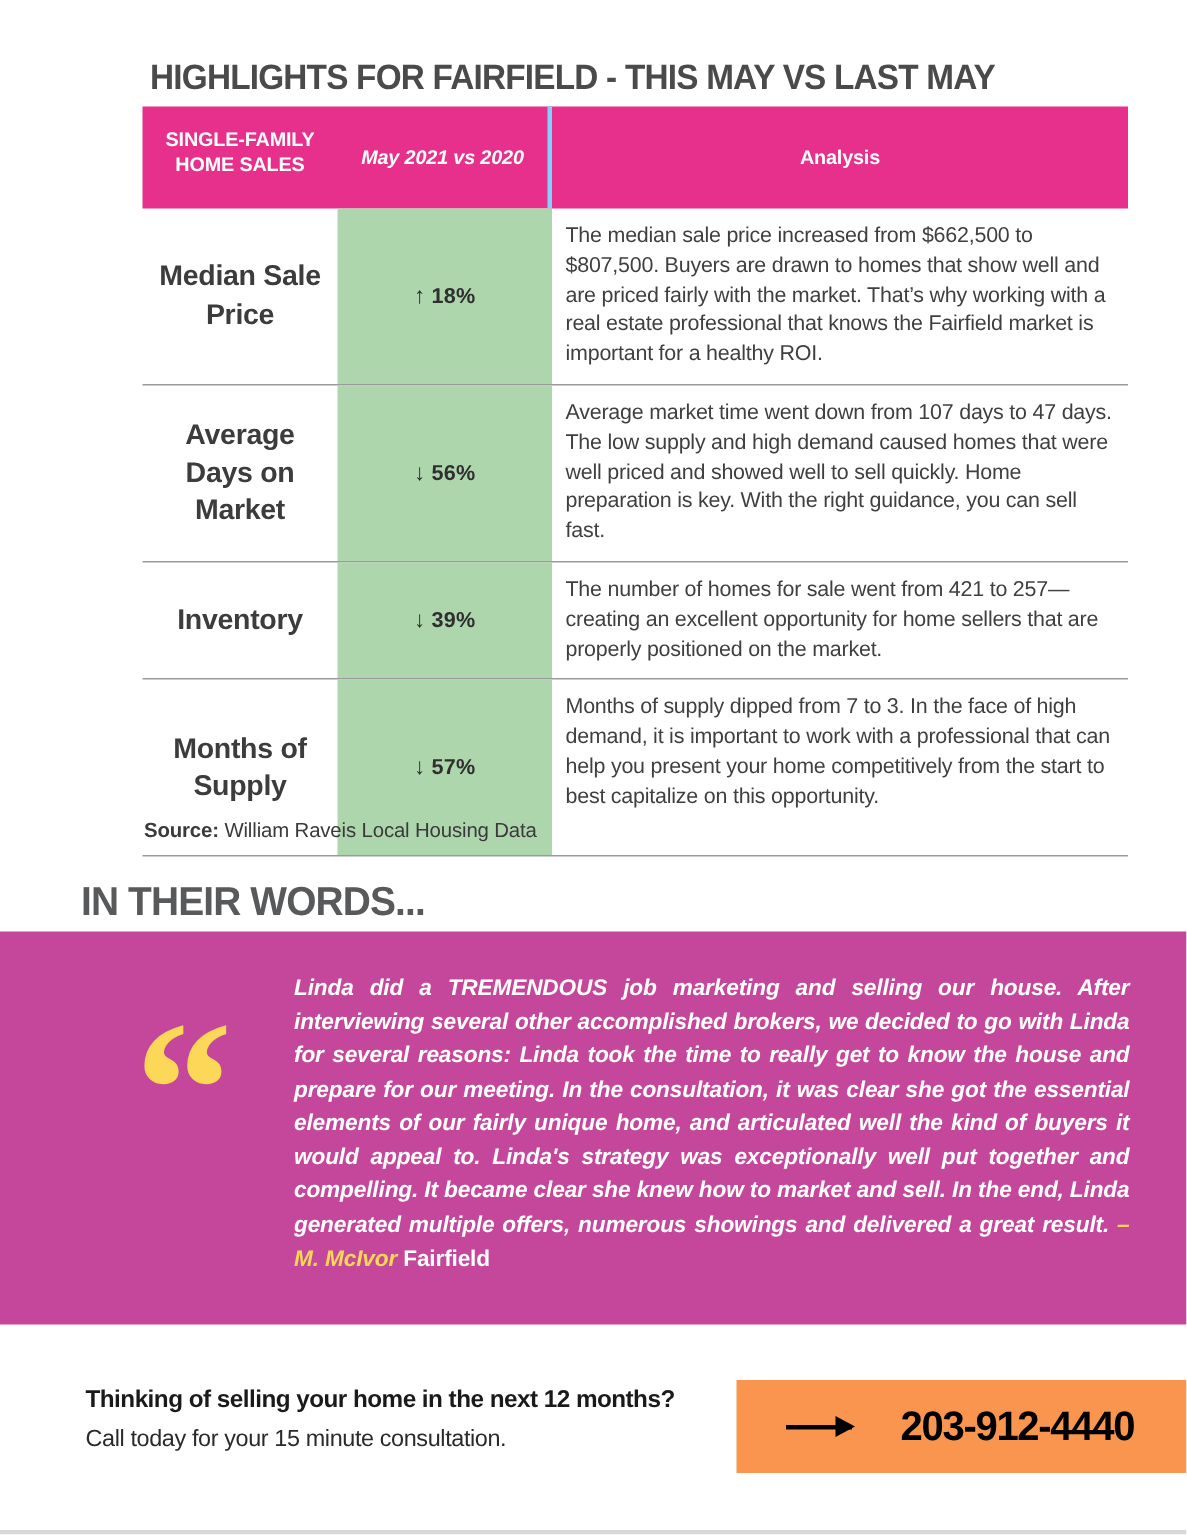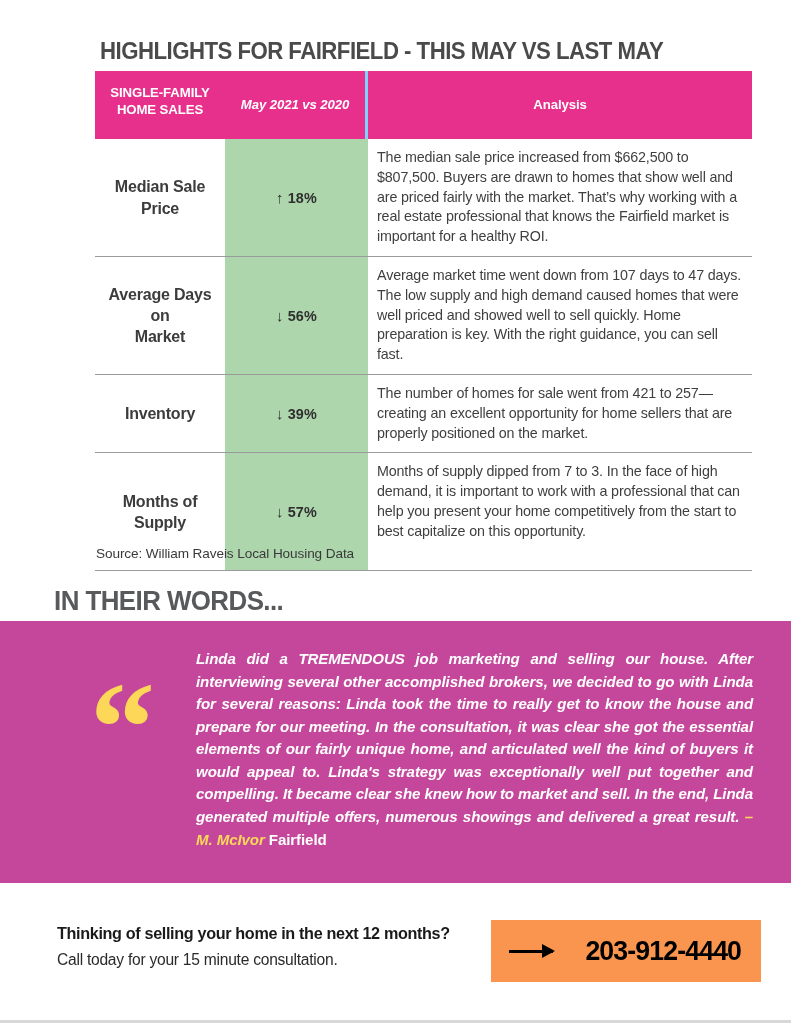--- a/index.html
+++ b/index.html
@@ -34,42 +34,42 @@
   .c-metric { width: 143px; flex: 0 0 143px; }
   .c-analysis { flex: 1 1 auto; }
 
   .thead .c-label    { height: 60px; }
   .thead .c-metric   { height: 68px; border-right: 3px solid #7dd3fc; font-style: italic; }
   .thead .c-analysis { height: 68px; }
 
   .tbody-row { border-bottom: 1px solid #9a9a9a; }
   .td-label {
     display: flex; align-items: center; justify-content: center;
-    text-align: center; font-size: 16px; font-weight: bold;
+    text-align: center; font-size: 19px; font-weight: bold;
     color: #3c3c3c; line-height: 1.32; padding: 6px 8px;
     letter-spacing: -0.2px;
   }
   .td-metric {
     background: #aed6ad;
     display: flex; align-items: center; justify-content: center;
     font-size: 14.4px; font-weight: bold; color: #2f2f2f;
     letter-spacing: 0.2px;
   }
   .td-metric .arw { font-weight: normal; font-size: 15px; margin-right: 4px; }
   .td-analysis {
     font-size: 14.3px; color: #3f3f3f; line-height: 1.385;
     padding: 9px 6px 9px 9px; letter-spacing: -0.15px;
   }
 
   
   .source {
     position: absolute; left: 96px; top: 546px;
     font-size: 13.6px; color: #3a3a3a; letter-spacing: -0.1px;
   }
-  .source b { font-weight: normal; text-align: center; }
+  .source b { font-weight: bold; text-align: center; }
 
   
   .itw {
     position: absolute; left: 54px; top: 586px;
     font-size: 27px; font-weight: bold; color: #58595b;
     letter-spacing: -0.6px;
     transform: scaleX(0.96); transform-origin: left center;
   }
 
   
@@ -96,21 +96,21 @@
   .cta { position: absolute; left: 57px; top: 922px; }
   .cta-line1 {
     font-size: 16.2px; font-weight: bold; color: #1a1a1a;
     letter-spacing: -0.35px; line-height: 1.42;
   }
   .cta-line2 {
     font-size: 15.6px; color: #2a2a2a;
     letter-spacing: -0.25px; line-height: 1.42; margin-top: 4px;
   }
   .phonebtn {
-    position: absolute; left: 491px; top: 920px; width: 270px; height: 62px;
+    position: absolute; left: 491px; top: 920px; width: 300px; height: 62px;
     background: #f9954e; display: flex; align-items: center;
     justify-content: center; gap: 30px;
   }
   .phonebtn .arrow {
     display: inline-block; width: 44px; height: 3px; background: #000;
     position: relative;
   }
   .phonebtn .arrow::after {
     content: ""; position: absolute; right: -2px; top: -5.5px;
     border-left: 13px solid #000;

